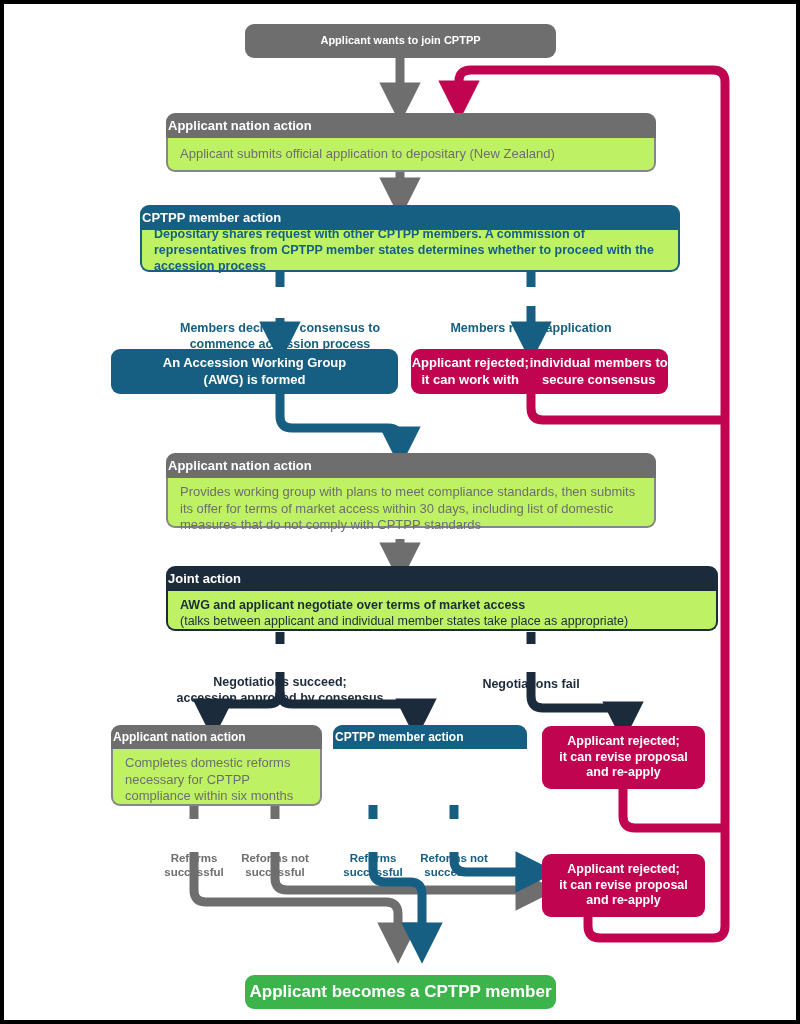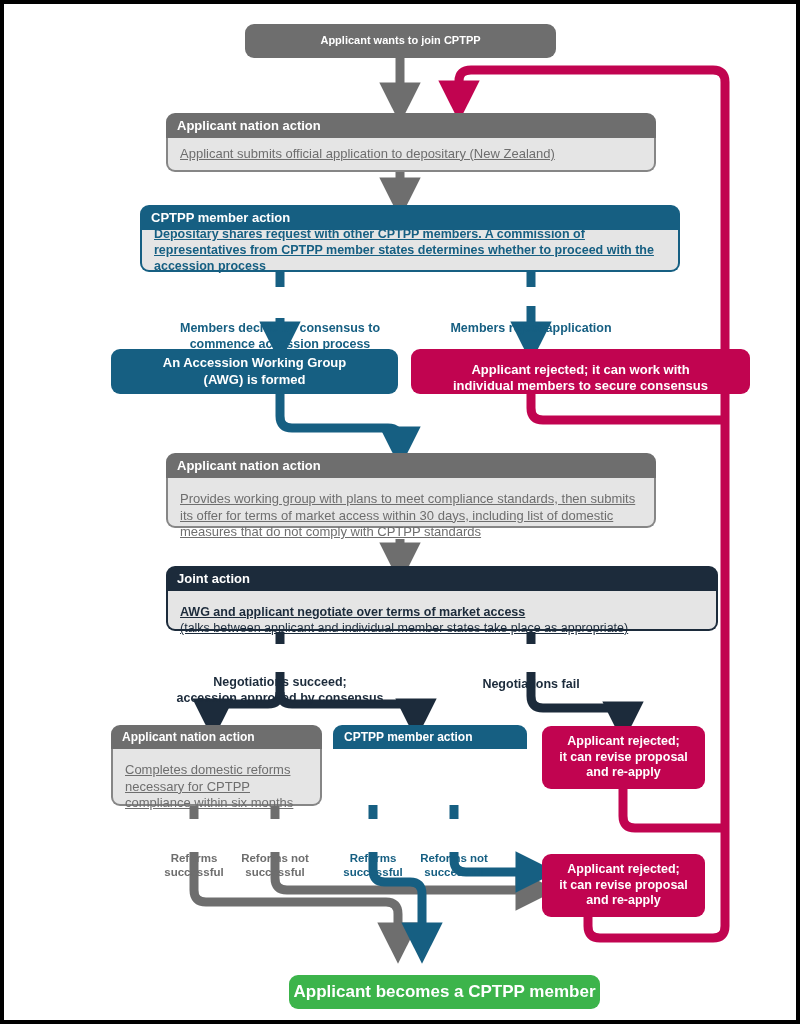--- a/index.html
+++ b/index.html
@@ -14,34 +14,34 @@
   }
   #svglayer{position:absolute;left:0;top:0;width:792px;height:1016px;}
   .node{position:absolute;box-sizing:border-box;}
 
   
   .pill{
     border-radius:9px;display:flex;align-items:center;justify-content:center;
     text-align:center;color:#fff;font-weight:bold;line-height:1.25;
   }
   .pill.grey{background:#6e6e6e;}
-  .pill.green{background:#3cb44b;margin-left:44px;}
+  .pill.green{background:#3cb44b;}
   .pill.crimson{background:#c10450;}
   .pill.teal{background:#165f82;}
 
   
   .card{border-radius:9px;overflow:visible;}
   .card .hdr{
     border-radius:9px 9px 0 0;color:#fff;font-weight:bold;
-    padding:5px 11px;box-sizing:border-box;
+    padding:5px 2px;box-sizing:border-box;
   }
   .card .bdy{
-    border-radius:0 0 9px 9px;background:#e5e5e5;border-style:solid;
+    border-radius:0 0 9px 9px;background:#bef264;border-style:solid;
     border-width:0 2px 2px 2px;box-sizing:border-box;
-    padding:13px 12px;line-height:1.28;text-decoration:underline;
+    padding:6px 12px;line-height:1.28;
   }
   .card.grey .hdr{background:#6e6e6e;}
   .card.grey .bdy{border-color:#868686;color:#6e6e6e;}
   .card.teal .hdr{background:#165f82;}
   .card.teal .bdy{border-color:#165f82;color:#165f82;}
   .card.navy .hdr{background:#1c2b3b;}
   .card.navy .bdy{border-color:#1c2b3b;color:#1c2b3b;}
 
   .lbl{position:absolute;text-align:center;font-weight:bold;line-height:1.25;margin-top:32px;}
   .lbl.teal{color:#165f82;}
@@ -142,21 +142,21 @@
   </div>
   <div class="lbl teal" style="left:427px;top:285px;width:200px;font-size:12.5px;">
     <div>Members reject application</div>
   </div>
 
   <div class="node pill teal" style="left:107px;top:345px;width:287px;height:45px;font-size:13px;flex-direction:column;">
     <div>An Accession Working Group</div>
     <div>(AWG) is formed</div>
   </div>
 
-  <div class="node pill crimson" style="left:407px;top:345px;width:339px;height:45px;font-size:13px;flex-direction:column;justify-content:flex-end;">
+  <div class="node pill crimson" style="left:407px;top:345px;width:257px;height:45px;font-size:13px;flex-direction:row;justify-content:flex-end;">
     <div>Applicant rejected; it can work with</div>
     <div>individual members to secure consensus</div>
   </div>
 
   <div class="node card grey" style="left:162px;top:449px;width:490px;">
     <div class="hdr" style="font-size:13px;">Applicant nation action</div>
     <div class="bdy" style="font-size:13px;height:50px;">Provides working group with plans to meet compliance standards, then submits its offer for terms of market access within 30 days, including list of domestic measures that do not comply with CPTPP standards</div>
   </div>
 
   <div class="node card navy" style="left:162px;top:562px;width:552px;">

